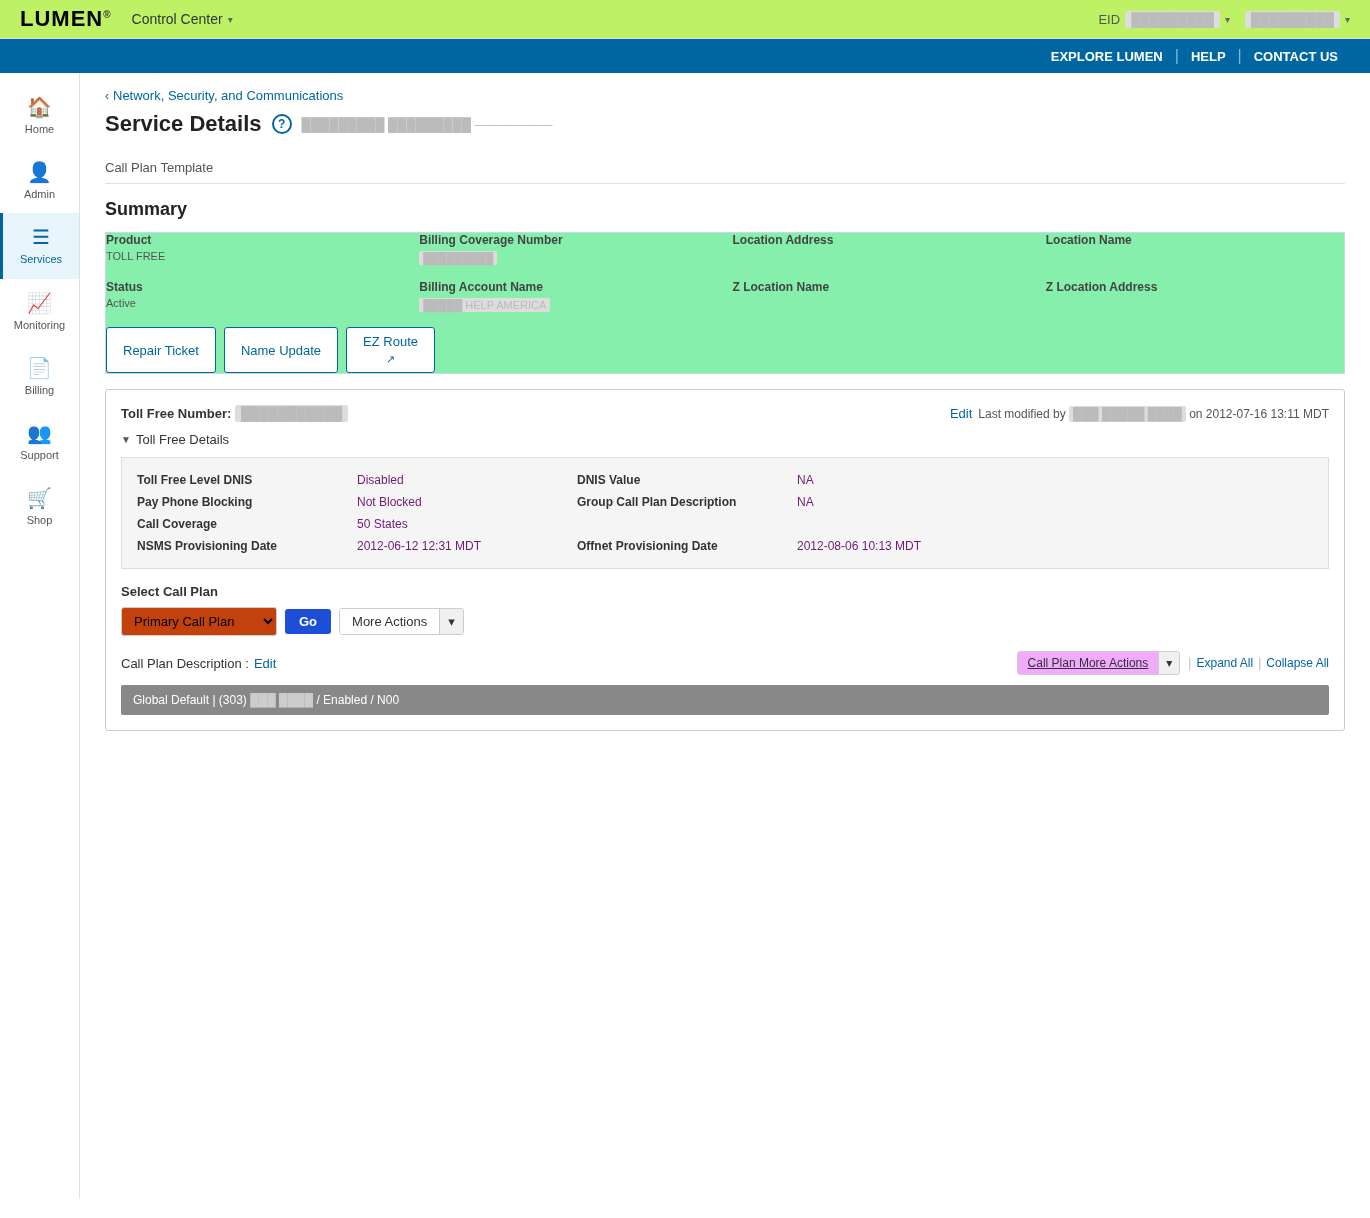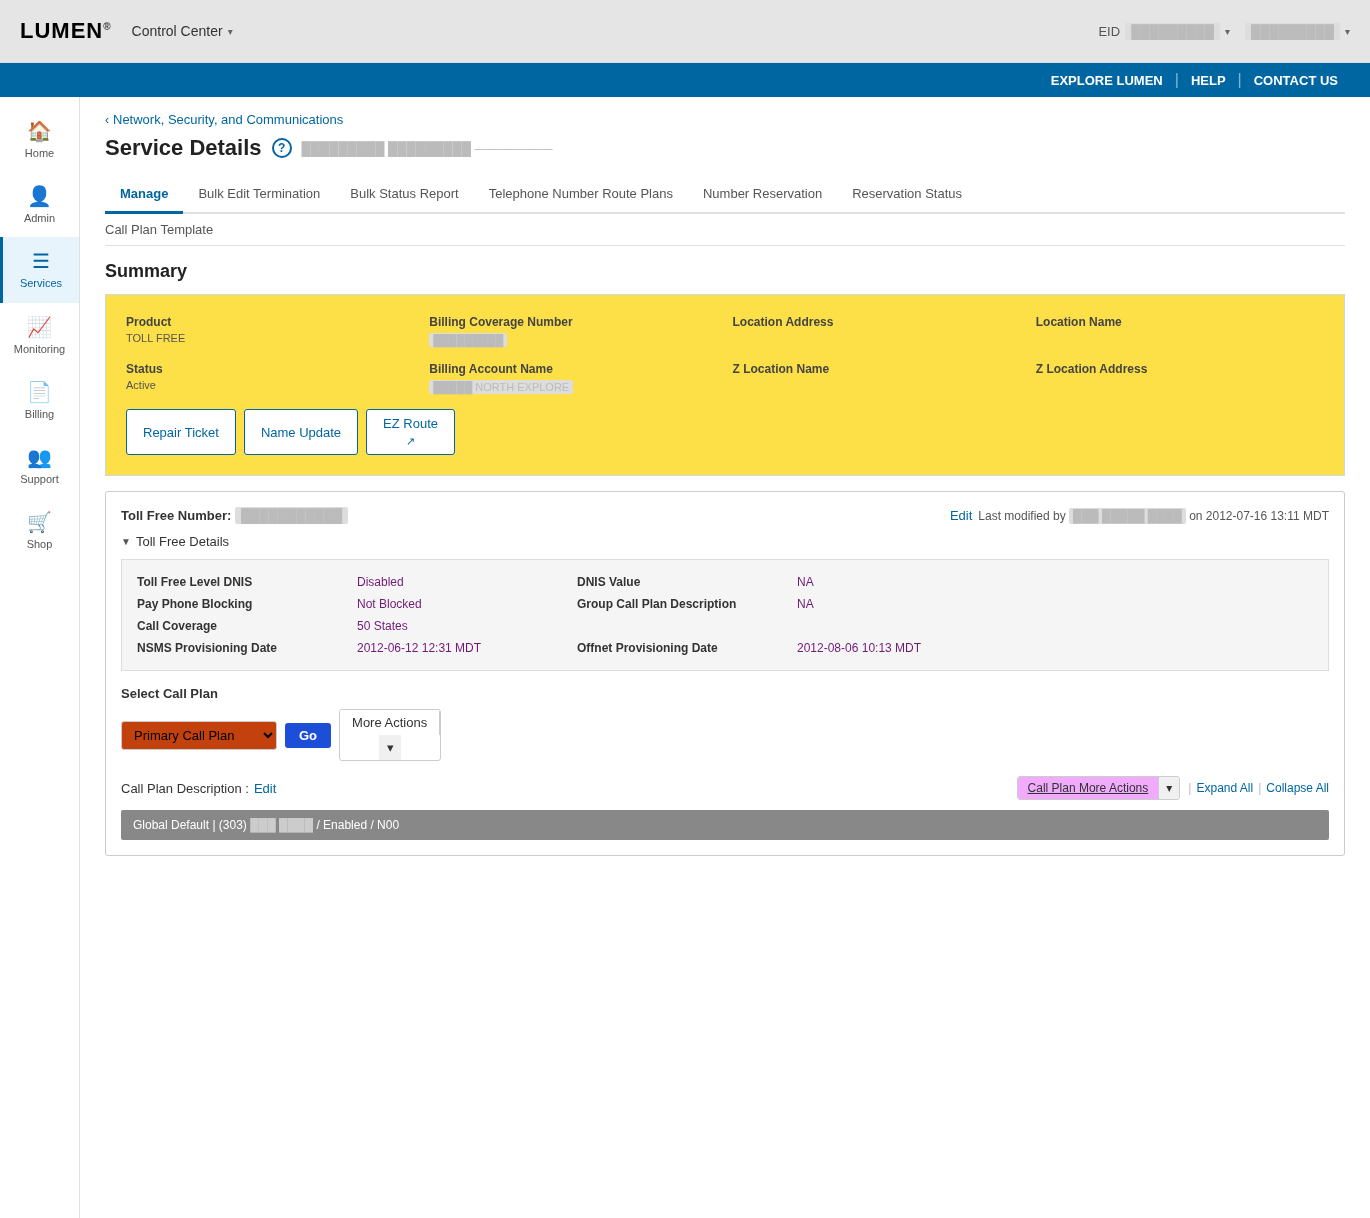--- a/index.html
+++ b/index.html
@@ -4,23 +4,23 @@
   <style>
     * { box-sizing: border-box; margin: 0; padding: 0; }
     body { font-family: Arial, sans-serif; font-size: 13px; color: #333; background: #fff; }
 
     
     .top-nav {
       display: flex;
       align-items: center;
       justify-content: space-between;
       padding: 16px 20px;
-      height: 63px;
+      height: 39px;
       border-bottom: 1px solid #ddd;
-      background: #e5e5e5;
+      background: #bef264;
     }
     .top-nav-left { display: flex; align-items: center; gap: 20px; }
     .logo { font-size: 22px; font-weight: 900; color: #000; letter-spacing: 1px; }
     .logo span { color: #00a0ce; }
     .control-center-btn {
       display: flex; align-items: center; gap: 5px;
       font-size: 14px; color: #333; cursor: pointer; border: none; background: none;
     }
     .chevron-down { font-size: 10px; color: #666; }
     .top-nav-right { display: flex; align-items: center; gap: 15px; font-size: 13px; color: #555; }
@@ -147,23 +147,22 @@
     .sub-tab { padding: 5px 0; font-size: 13px; cursor: pointer; color: #555; }
 
     
     .summary-title {
       font-size: 18px;
       font-weight: bold;
       color: #222;
       margin-bottom: 12px;
     }
     .summary-box {
-      background: #fde047;
+      background: #86efac;
       border: 1px solid #c5dce8;
-      padding: 20px;
       margin-bottom: 15px;
     }
     .summary-grid {
       display: grid;
       grid-template-columns: 1fr 1fr 1fr 1fr;
       gap: 15px;
       margin-bottom: 15px;
     }
     .summary-field label {
       font-size: 12px;
@@ -272,21 +271,20 @@
       cursor: pointer;
     }
     .more-actions-btn {
       display: flex;
       align-items: center;
       gap: 0;
       border: 1px solid #ccc;
       border-radius: 3px;
       overflow: hidden;
       font-size: 13px;
-      flex-direction: column;
     }
     .more-actions-text {
       padding: 5px 12px;
       background: #fff;
       cursor: pointer;
       border-right: 1px solid #ccc;
     }
     .more-actions-arrow {
       padding: 5px 8px;
       background: #f0f0f0;
@@ -406,28 +404,20 @@
       <span class="breadcrumb-arrow">‹</span>
       <span>Network, Security, and Communications</span>
     </div>
 
     <div class="page-title">
       <span>Service Details</span>
       <span class="help-icon">?</span>
       <span style="font-size:13px;color:#bbb;font-weight:normal;">█████████  █████████  ——————</span>
     </div>
 
-    <div class="tabs">
-      <a class="tab active">Manage</a>
-      <a class="tab">Bulk Edit Termination</a>
-      <a class="tab">Bulk Status Report</a>
-      <a class="tab">Telephone Number Route Plans</a>
-      <a class="tab">Number Reservation</a>
-      <a class="tab">Reservation Status</a>
-    </div>
 
     <div class="sub-tabs">
       <a class="sub-tab">Call Plan Template</a>
     </div>
 
     <div class="summary-title">Summary</div>
 
     <div class="summary-box">
       <div class="summary-grid">
 
@@ -447,21 +437,21 @@
           <label>Location Name</label>
           <div class="value"></div>
         </div>
 
         <div class="summary-field">
           <label>Status</label>
           <div class="value">Active</div>
         </div>
         <div class="summary-field">
           <label>Billing Account Name</label>
-          <div class="value blurred">█████ NORTH EXPLORE</div>
+          <div class="value blurred">█████ HELP AMERICA</div>
         </div>
         <div class="summary-field">
           <label>Z Location Name</label>
           <div class="value"></div>
         </div>
         <div class="summary-field">
           <label>Z Location Address</label>
           <div class="value"></div>
         </div>
       </div>

